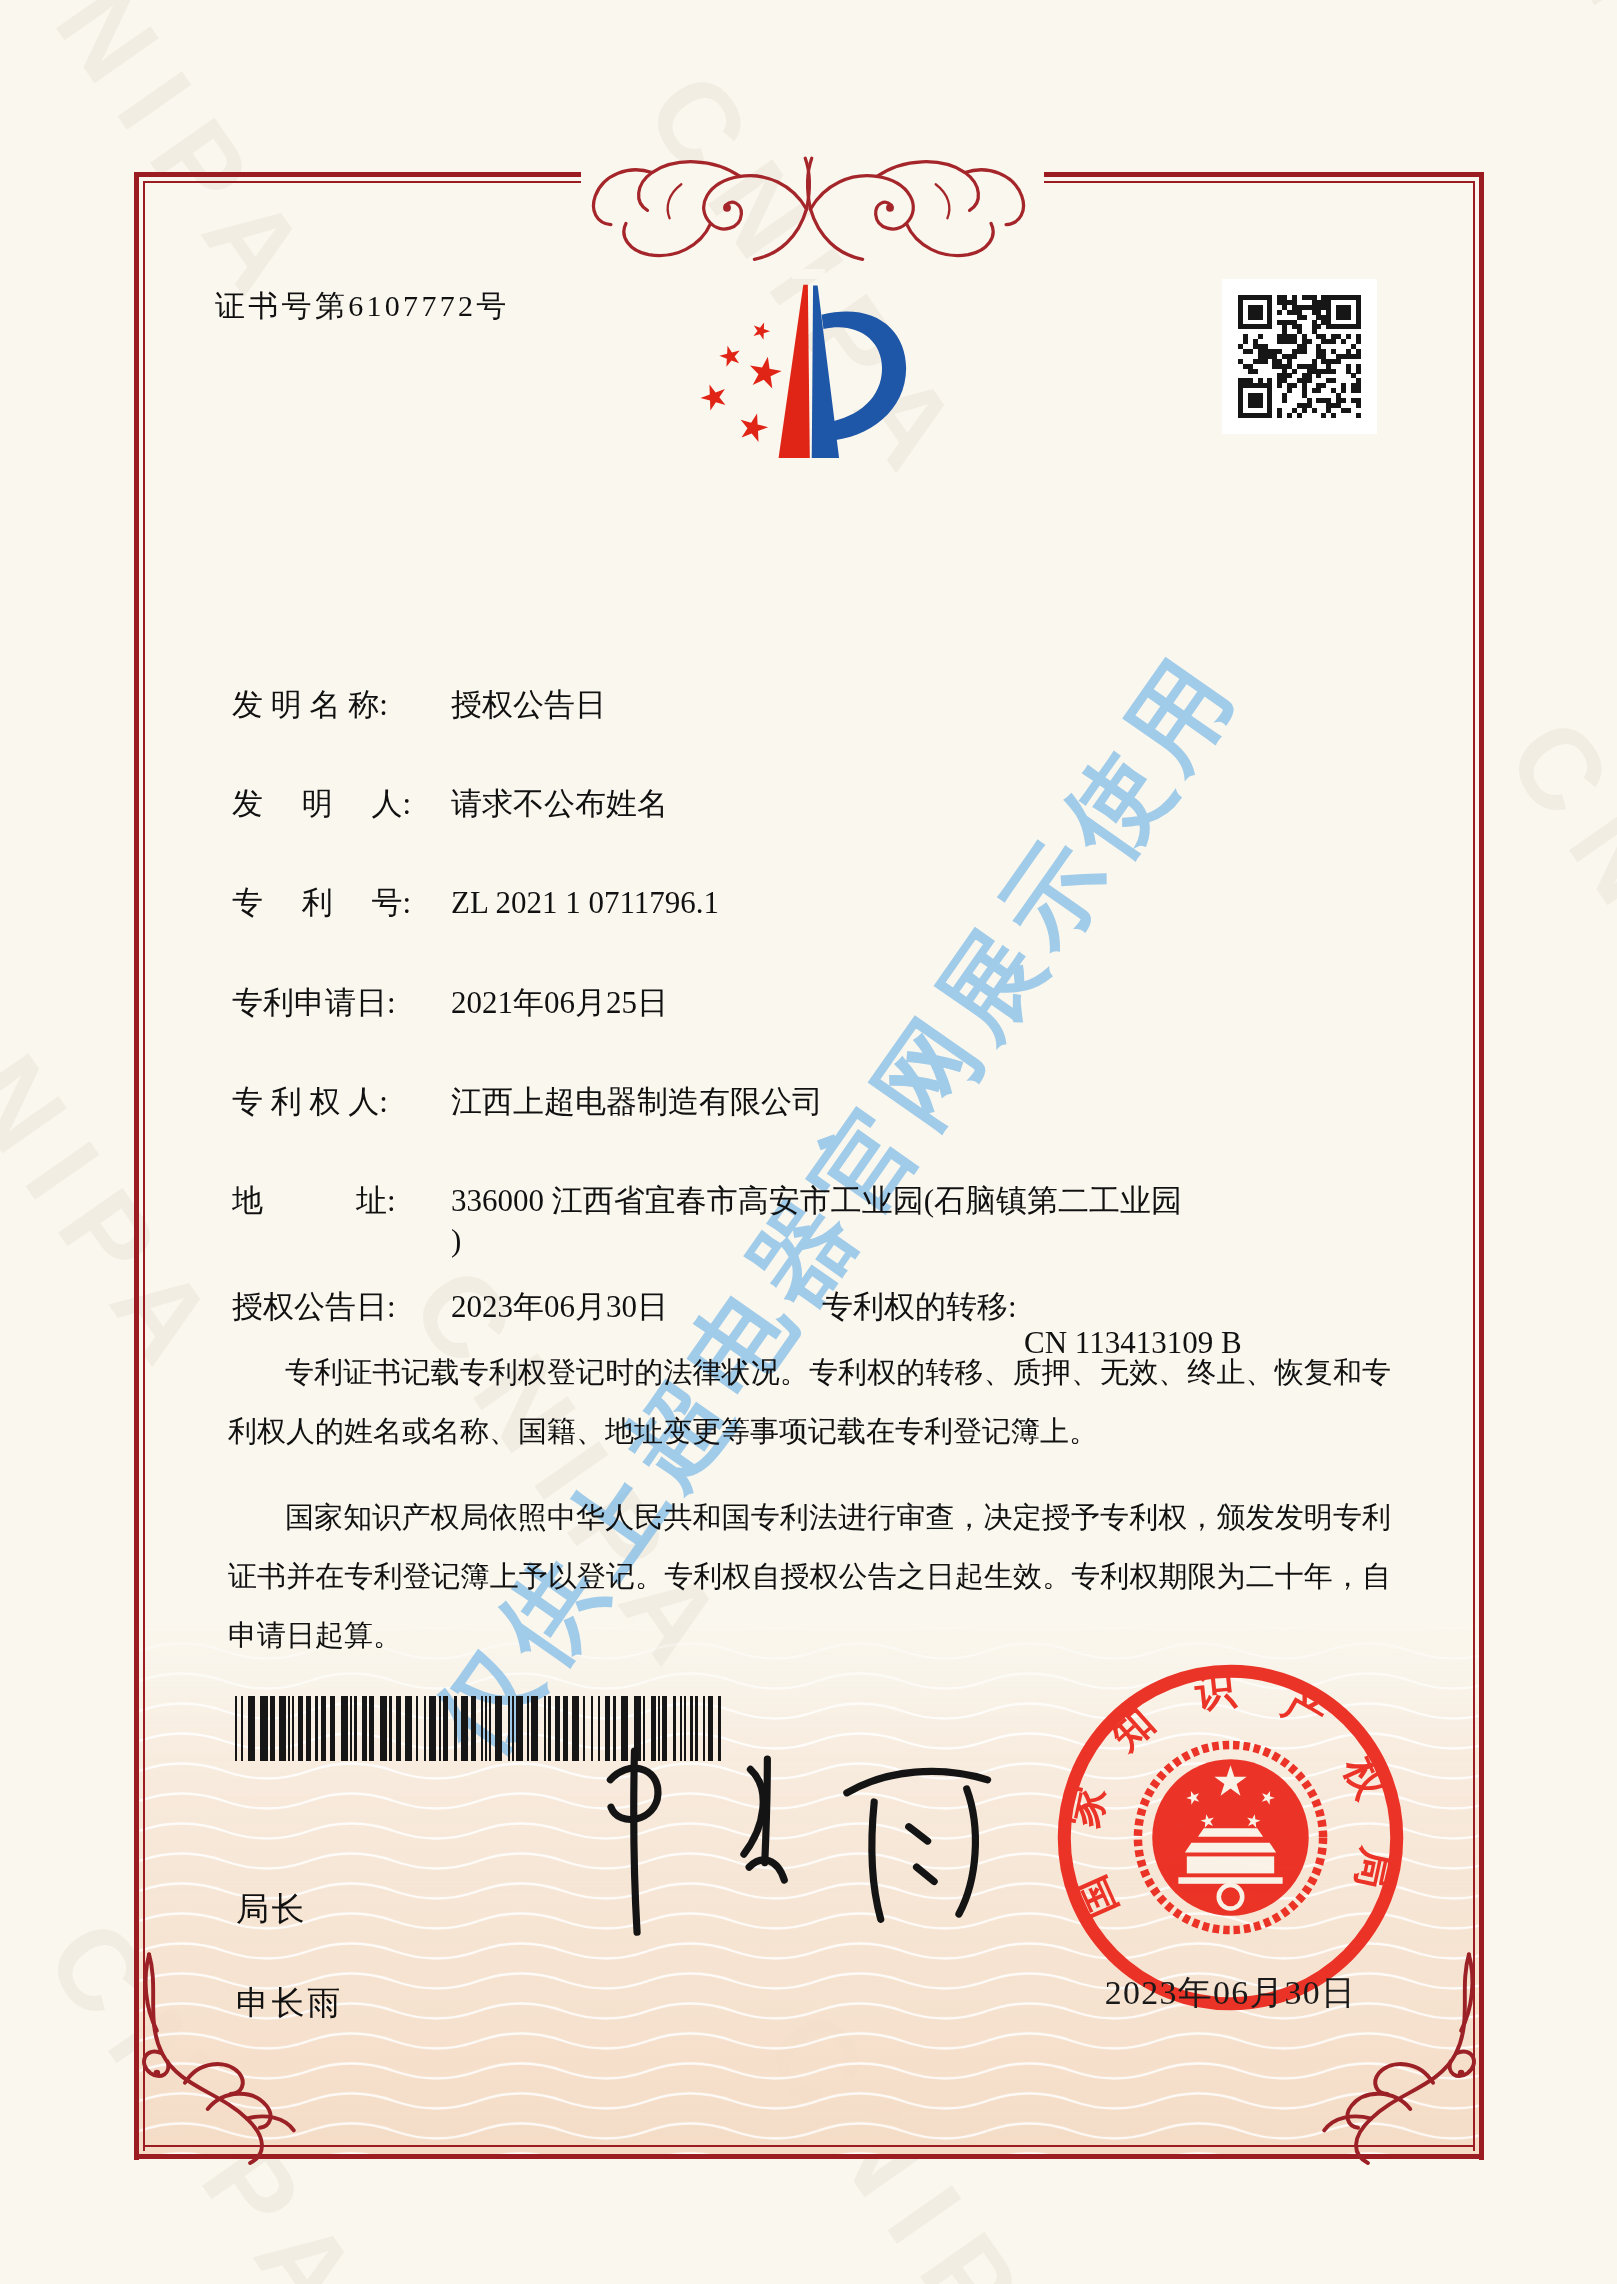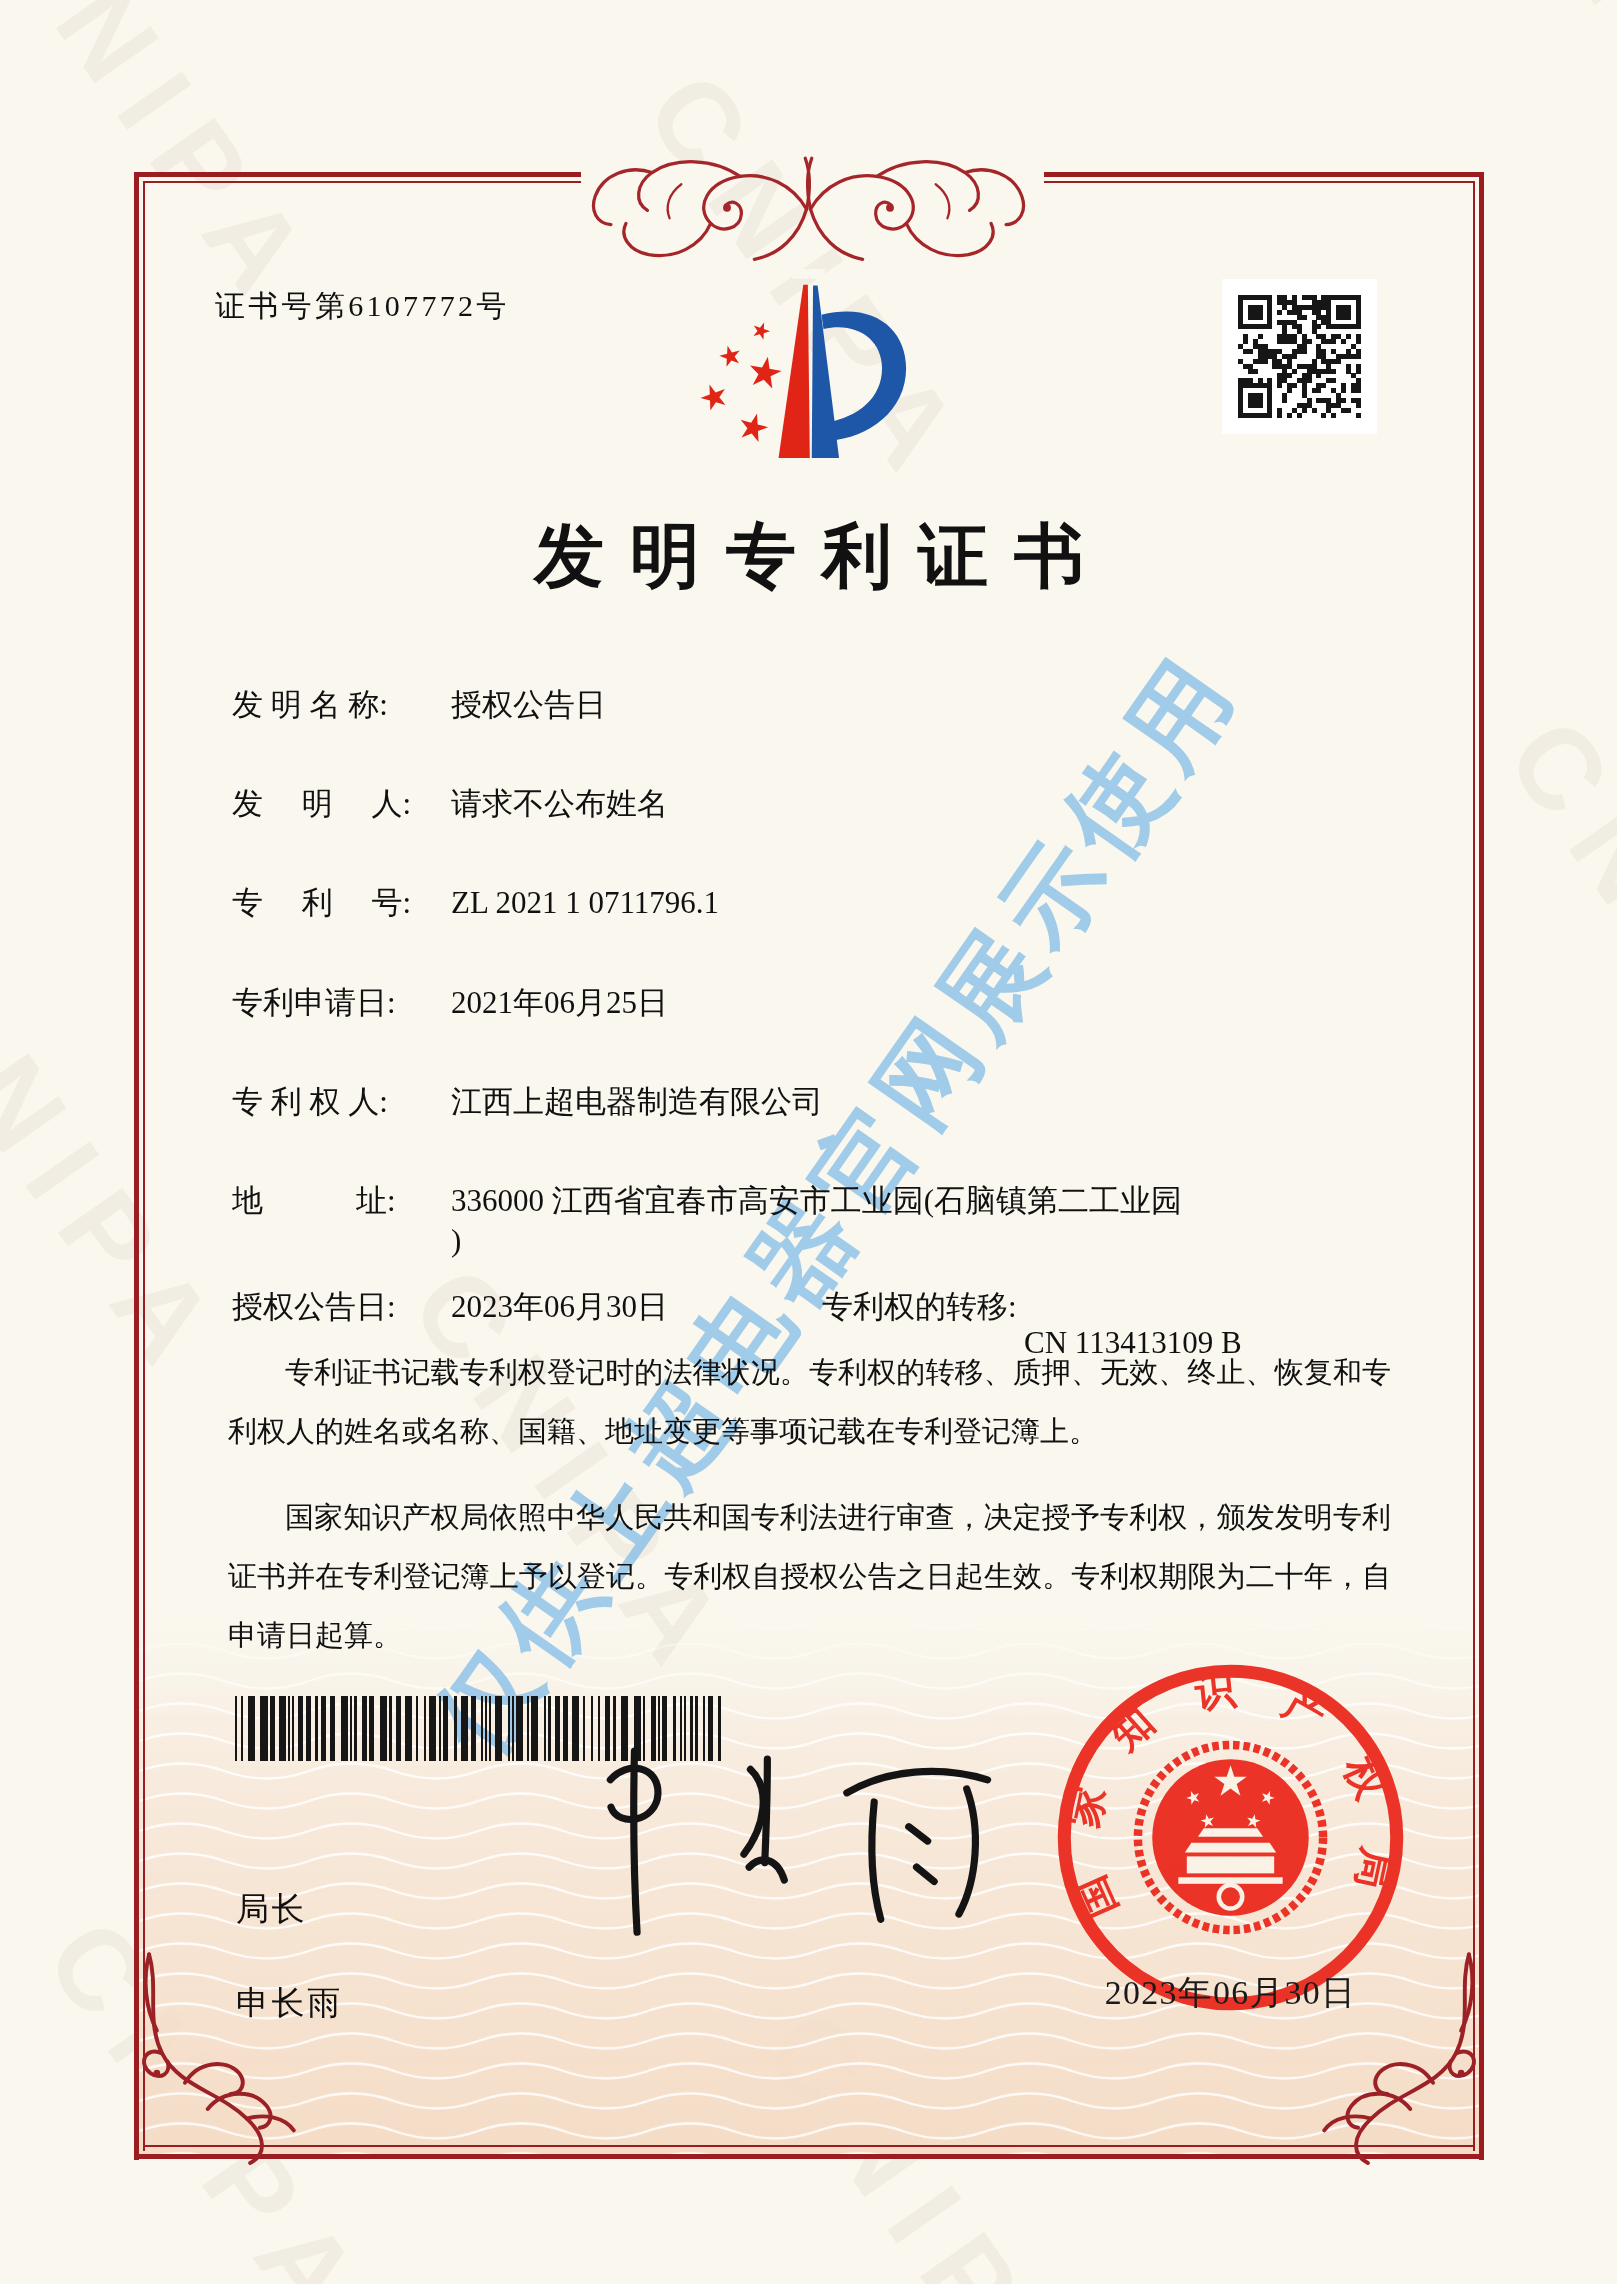--- a/index.html
+++ b/index.html
@@ -453,21 +453,20 @@
         <div style="left: 29px; top: 118px; width: 5.2px; height: 5.2px;"></div>
         <div style="left: 39px; top: 118px; width: 5.2px; height: 5.2px;"></div>
         <div style="left: 49px; top: 118px; width: 5.2px; height: 5.2px;"></div>
         <div style="left: 59px; top: 118px; width: 5.2px; height: 5.2px;"></div>
         <div style="left: 83px; top: 118px; width: 5.2px; height: 5.2px;"></div>
         <div style="left: 93px; top: 118px; width: 5.2px; height: 5.2px;"></div>
         <div style="left: 118px; top: 118px; width: 5.2px; height: 5.2px;"></div>
       </div>
   </div>
 
-  <div class="title">发明专利证书</div>
 
   <div class="row" style="top:685px;">
     <span class="lbl">发 明 名 称:</span>
     <span class="val">授权公告日</span>
   </div>
   <div class="row" style="top:784px;">
     <span class="lbl">发　 明 　人:</span>
     <span class="val">请求不公布姓名</span>
   </div>
   <div class="row" style="top:883px;">

